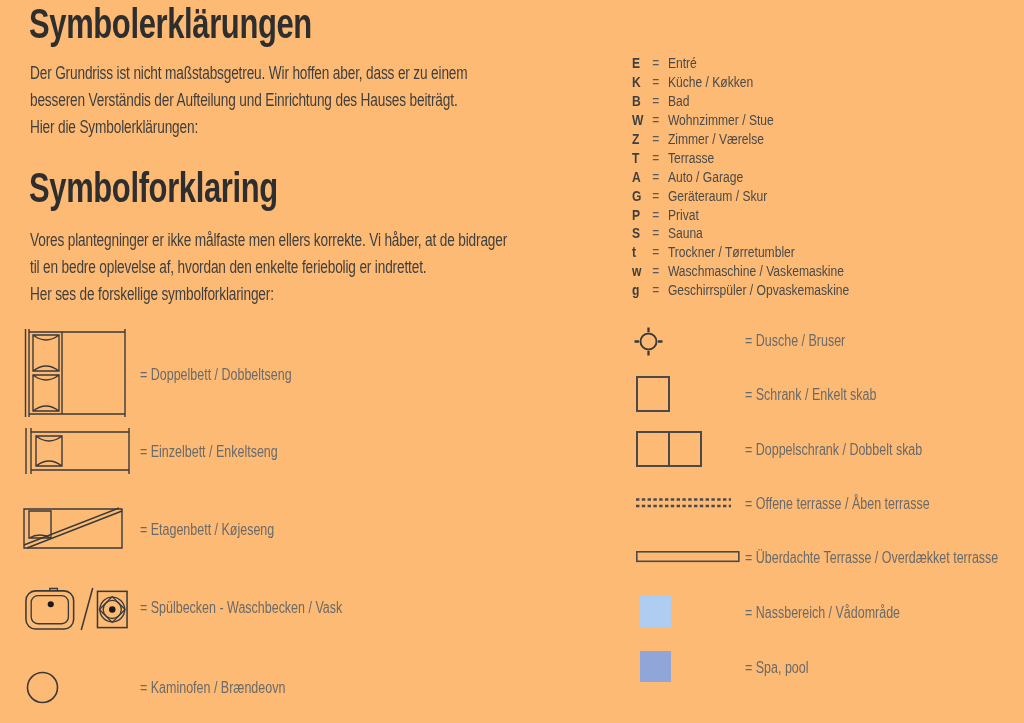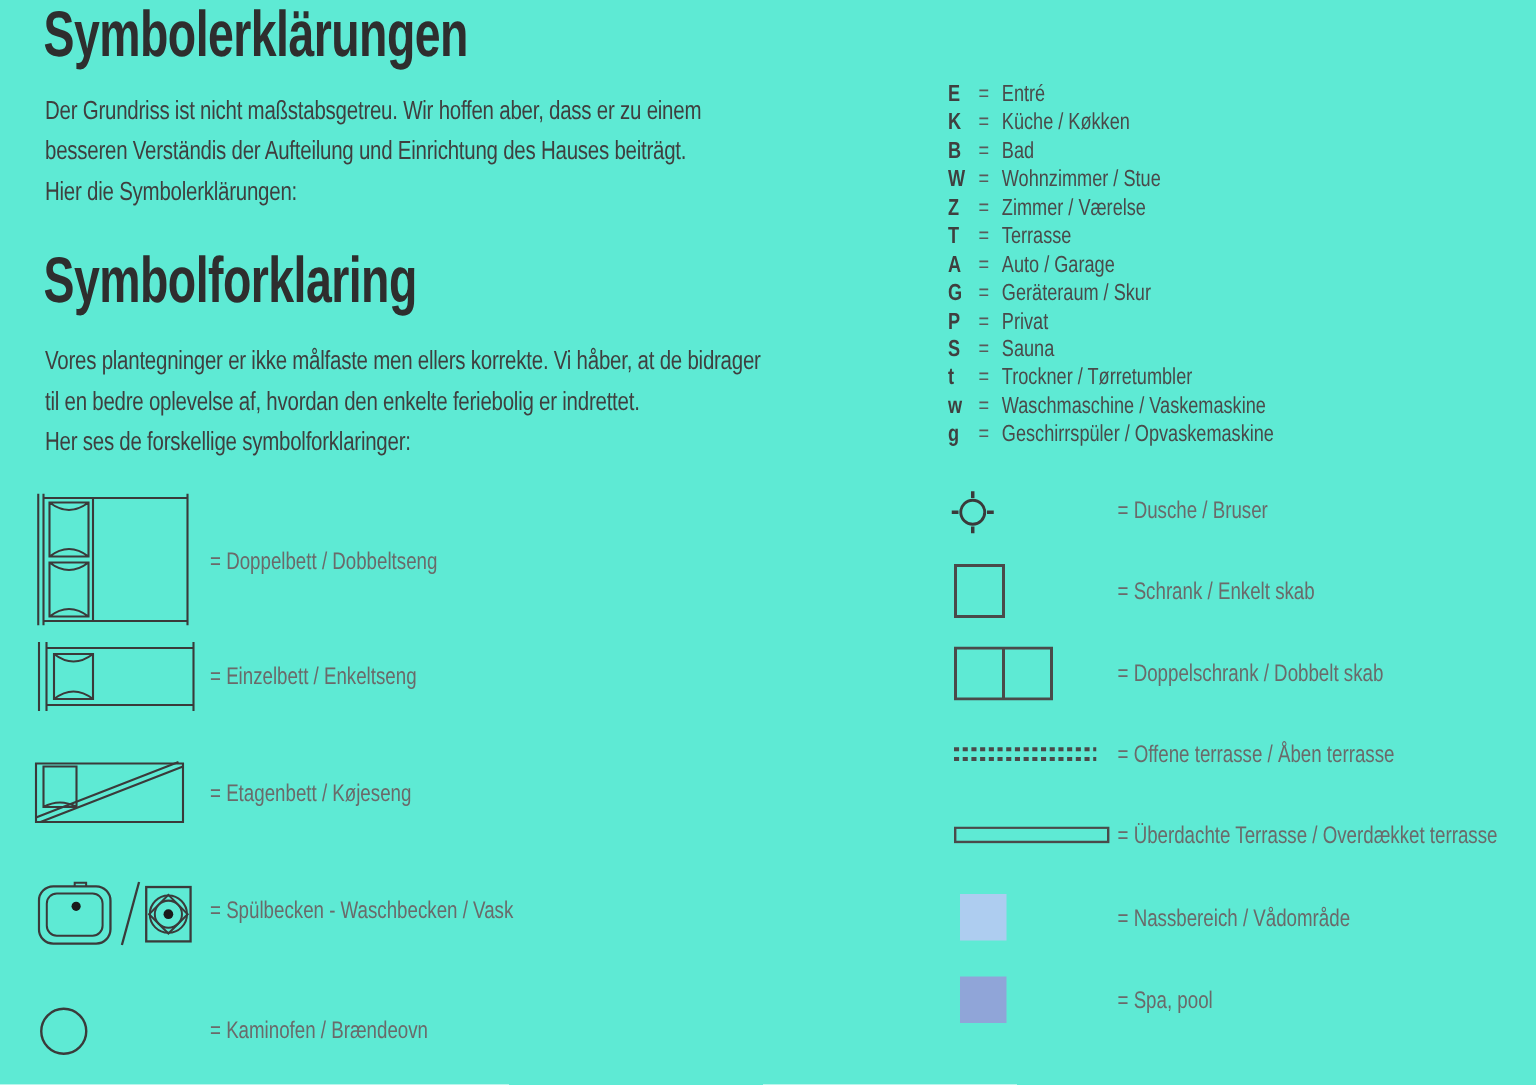--- a/index.html
+++ b/index.html
@@ -1,17 +1,17 @@
 <!DOCTYPE html>
 <html><head>
 <meta charset="utf-8">
 <style>
   html,body{margin:0;padding:0;background:#ffffff;}
   body{font-family:"Liberation Sans", sans-serif; color:#3c3c3c;}
-  .page{position:relative;width:1024px;height:723px;background:#5eead4;overflow:hidden;}
+  .page{position:relative;width:1024px;height:723px;background:#fdba74;overflow:hidden;}
 
   .h{position:absolute;font-size:43px;font-weight:700;color:#2e2e2e;white-space:nowrap;
      transform:scaleX(0.72);transform-origin:0 0;letter-spacing:-0.5px;line-height:46px;margin:0;}
   .para{position:absolute;font-size:17.5px;line-height:27px;color:#3f3f3f;white-space:nowrap;
      transform:scaleX(0.78);transform-origin:0 0;letter-spacing:-0.2px;}
 
   .codes{position:absolute;left:632px;top:54px;transform:scaleX(0.78);transform-origin:0 0;}
   .code-row{display:flex;height:18.9px;align-items:center;font-size:15.5px;white-space:nowrap;}
   .code-key{width:26px;font-weight:700;color:#3f3f3f;}
   .code-eq{width:20px;color:#5a5a5a;}

